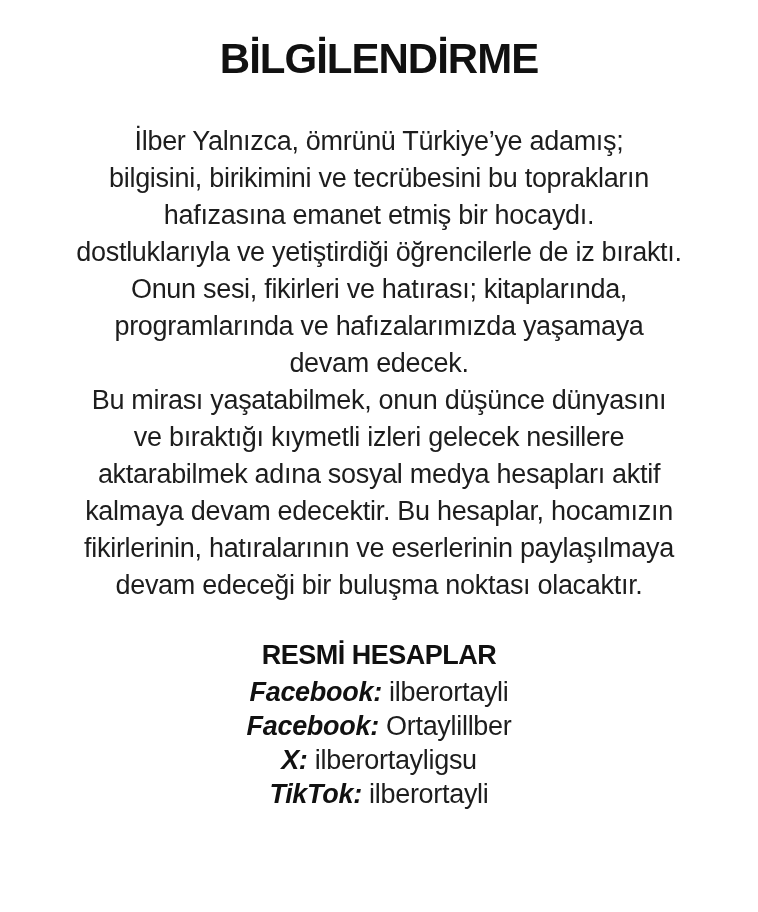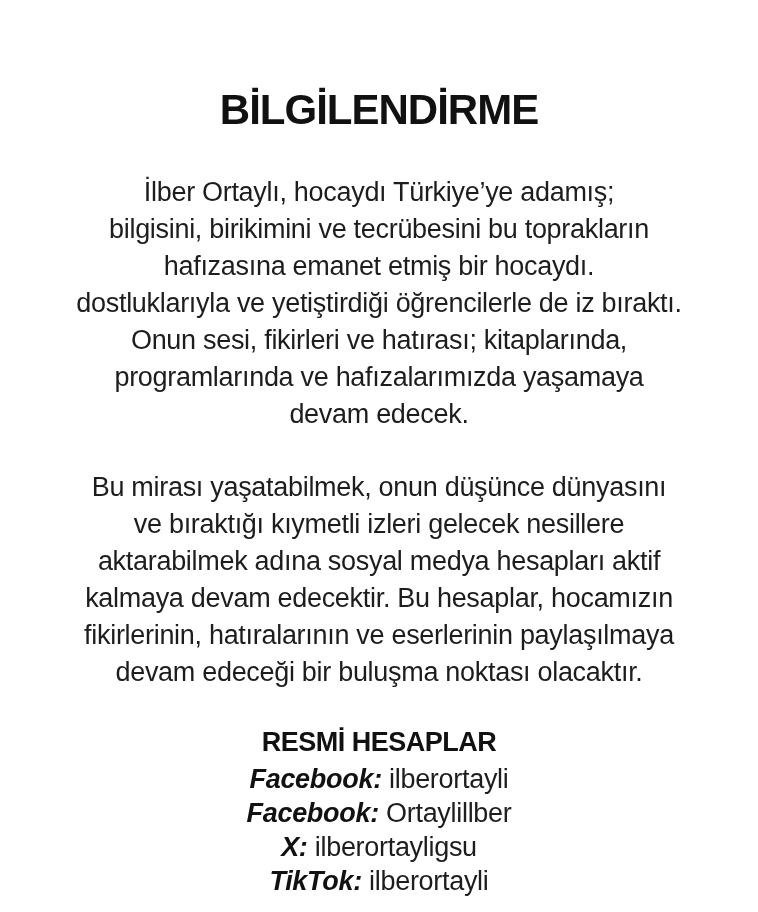--- a/index.html
+++ b/index.html
@@ -8,39 +8,39 @@
     width: 758px;
     height: 912px;
     margin: 0 auto;
     font-family: "Liberation Sans", sans-serif;
     color: #1b1b1b;
     overflow: hidden;
   }
   .page {
     width: 758px;
     height: 912px;
-    padding: 86px 40px 0 40px;
+    padding: 35px 40px 0 40px;
     text-align: center;
     background: #ffffff;
   }
   .title {
     font-size: 42px;
     font-weight: 800;
     letter-spacing: -1px;
     color: #111111;
     margin-bottom: 40px;
   }
   .para {
     font-size: 27px;
     line-height: 37px;
     font-weight: 400;
     letter-spacing: -0.3px;
     color: #1d1d1d;
   }
-  .para + .para { margin-top: 36px; }
+  .para + .para { }
   .para .line { display: block; }
   .accounts { margin-top: 36px; }
   .accounts-heading {
     font-size: 27px;
     font-weight: 700;
     letter-spacing: -0.5px;
     color: #111111;
     margin-bottom: 4px;
   }
   .account-line {
@@ -56,21 +56,21 @@
   }
 </style>
 </head>
 <body>
 
 <div class="page">
 
   <h1 class="title">BİLGİLENDİRME</h1>
 
   <p class="para">
-    <span class="line">İlber Ortaylı, hocaydı Türkiye’ye adamış;</span>
+    <span class="line">İlber Yalnızca, ömrünü Türkiye’ye adamış;</span>
     <span class="line">bilgisini, birikimini ve tecrübesini bu toprakların</span>
     <span class="line">hafızasına emanet etmiş bir hocaydı.</span>
     <span class="line">dostluklarıyla ve yetiştirdiği öğrencilerle de iz bıraktı.</span>
     <span class="line">Onun sesi, fikirleri ve hatırası; kitaplarında,</span>
     <span class="line">programlarında ve hafızalarımızda yaşamaya</span>
     <span class="line">devam edecek.</span>
   </p>
 
   <p class="para">
     <span class="line">Bu mirası yaşatabilmek, onun düşünce dünyasını</span>

